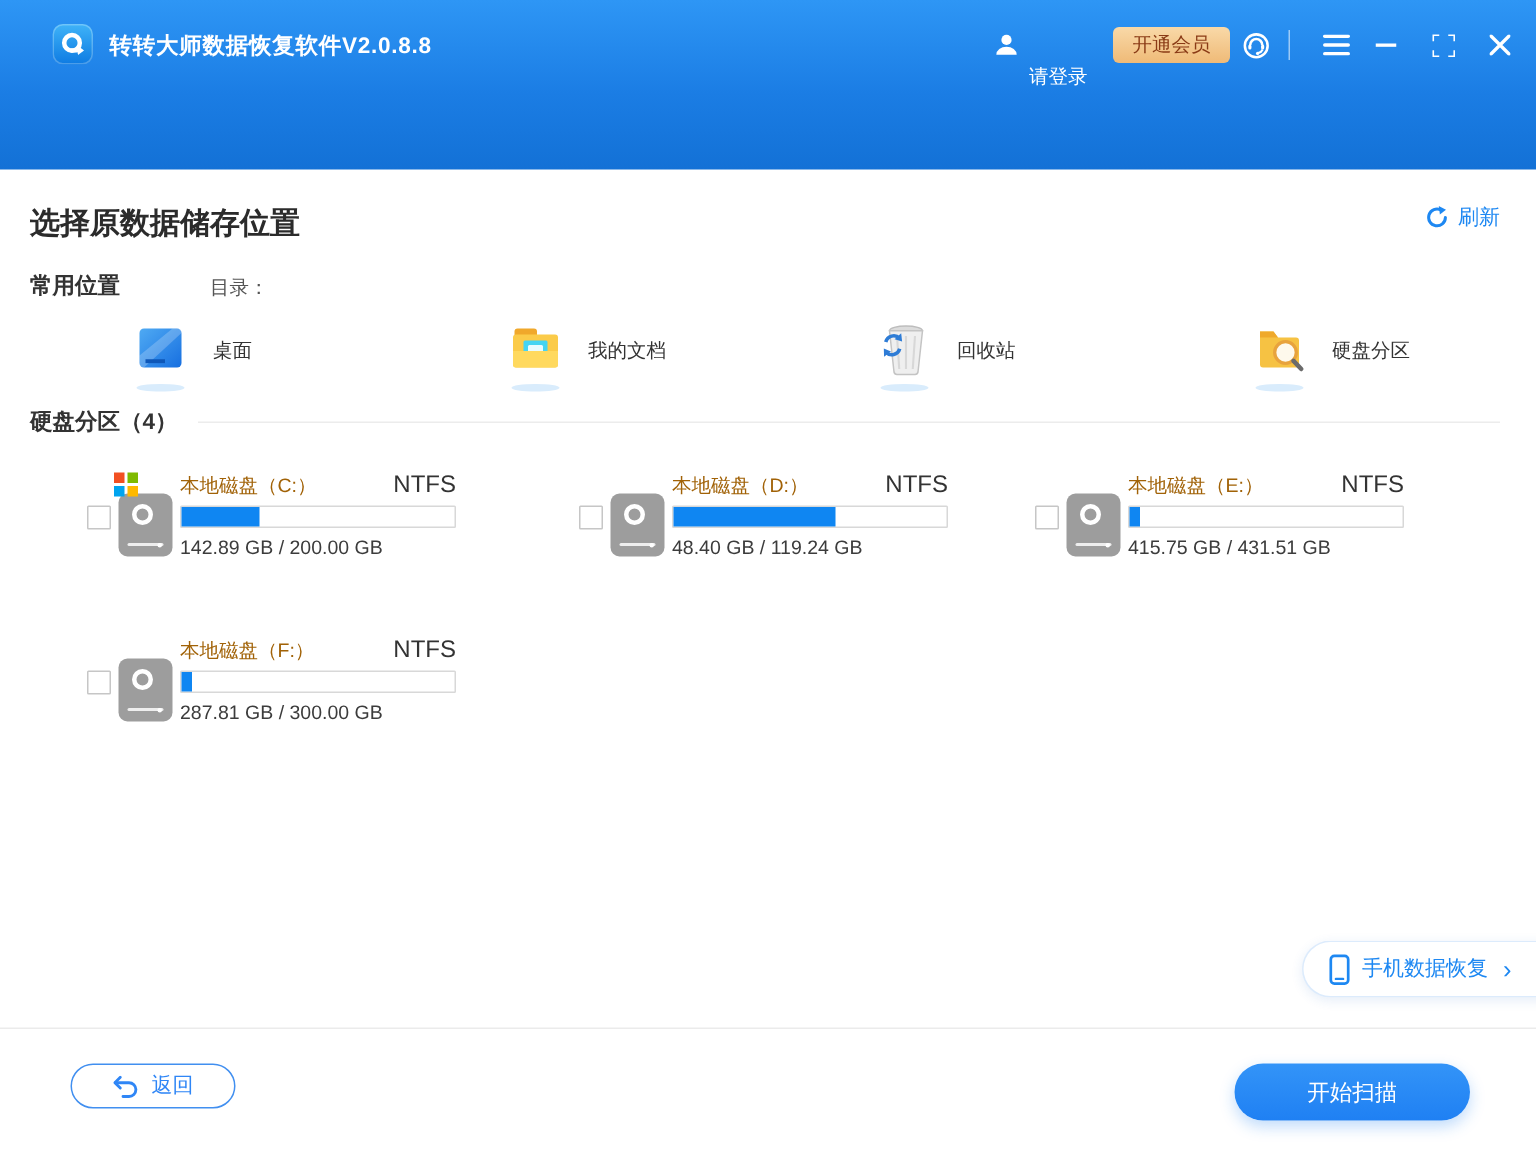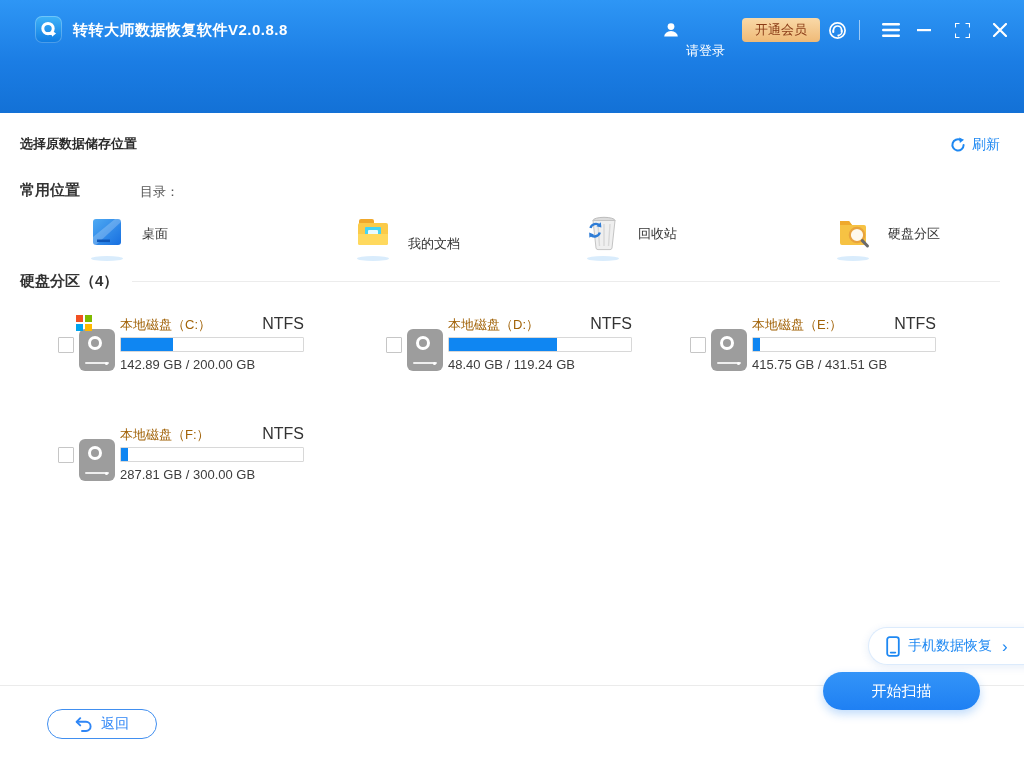--- a/index.html
+++ b/index.html
@@ -26,29 +26,29 @@
   .vip-btn{
     position:absolute;left:742px;top:18px;height:24px;padding:0 13px;border:none;border-radius:4px;
     background:linear-gradient(180deg,#F9D9A8,#EFBA77);color:#8A3B16;font-size:13px;
     display:flex;align-items:center;cursor:pointer;font-family:inherit;
   }
   .svc{position:absolute;left:828px;top:21px;width:19px;height:19px;cursor:pointer;}
   .tb-divider{position:absolute;left:859px;top:20px;width:1px;height:20px;background:rgba(255,255,255,.55);}
   .winbtn{position:absolute;top:20px;width:22px;height:20px;display:flex;align-items:center;justify-content:center;cursor:pointer;}
   .wb-menu{left:880px;}.wb-min{left:913px;}.wb-max{left:951px;}.wb-close{left:989px;}
   
-  .page-title{position:absolute;left:20px;top:135px;font-size:13px;font-weight:bold;color:#2b2b2b;}
+  .page-title{position:absolute;left:20px;top:135px;font-size:20px;font-weight:bold;color:#2b2b2b;}
   .refresh{position:absolute;right:24px;top:136px;display:flex;align-items:center;gap:6px;
     color:#1E88F2;font-size:14px;cursor:pointer;}
   
   .sec-label{font-size:15px;font-weight:bold;color:#333;}
   .common-label{position:absolute;left:20px;top:181px;}
   .dir-label{position:absolute;left:140px;top:183px;font-size:13px;color:#555;}
   .loc{position:absolute;top:215px;display:flex;align-items:center;gap:18px;cursor:pointer;}
-  .loc-0{left:90px;}.loc-1{left:356px;align-items:flex-end;}.loc-2{left:586px;}.loc-3{left:836px;}
+  .loc-0{left:90px;}.loc-1{left:340px;}.loc-2{left:586px;}.loc-3{left:836px;}
   .loc-iconwrap{position:relative;width:34px;height:38px;}
   .loc-iconwrap::after{content:"";position:absolute;left:1px;bottom:-8px;width:32px;height:5px;
     border-radius:50%;background:#d9ecfc;}
   .loc-label{font-size:13px;color:#333;white-space:nowrap;}
   
   .part-head{position:absolute;left:20px;right:24px;top:272px;display:flex;align-items:center;gap:14px;}
   .part-line{flex:1;height:1px;background:#ececec;}
   .disk-card{position:absolute;width:246px;height:64px;cursor:pointer;}
   .dc-0{left:58px;top:315px;}.dc-1{left:386px;top:315px;}.dc-2{left:690px;top:315px;}.dc-3{left:58px;top:425px;}
   .chk{position:absolute;left:0;top:22px;width:14px;height:14px;border:1px solid #c6c6c6;background:#fff;border-radius:1px;}
@@ -76,21 +76,21 @@
   }
   .phone-chevron{font-size:17px;line-height:1;margin-left:2px;color:#1E88F2;}
   
   .foot-line{position:absolute;left:0;top:685px;width:1024px;height:1px;background:#ebebeb;}
   .back-btn{
     position:absolute;left:47px;top:709px;width:110px;height:30px;border-radius:19px;
     background:#fff;border:1px solid #418FF0;color:#2F86F6;font-size:14px;font-family:inherit;
     display:flex;align-items:center;justify-content:center;gap:9px;cursor:pointer;
   }
   .scan-btn{
-    position:absolute;left:823px;top:672px;width:157px;height:38px;border-radius:19px;border:none;
+    position:absolute;left:823px;top:709px;width:157px;height:38px;border-radius:19px;border:none;
     background:linear-gradient(180deg,#3394F8,#1F80F3);color:#fff;font-size:15px;font-family:Liberation Mono, monospace;
     display:flex;align-items:center;justify-content:center;cursor:pointer;
     box-shadow:0 4px 10px rgba(26,127,242,.28);
   }
 </style>
 </head>
 <body>
 
 <div class="window">
 

